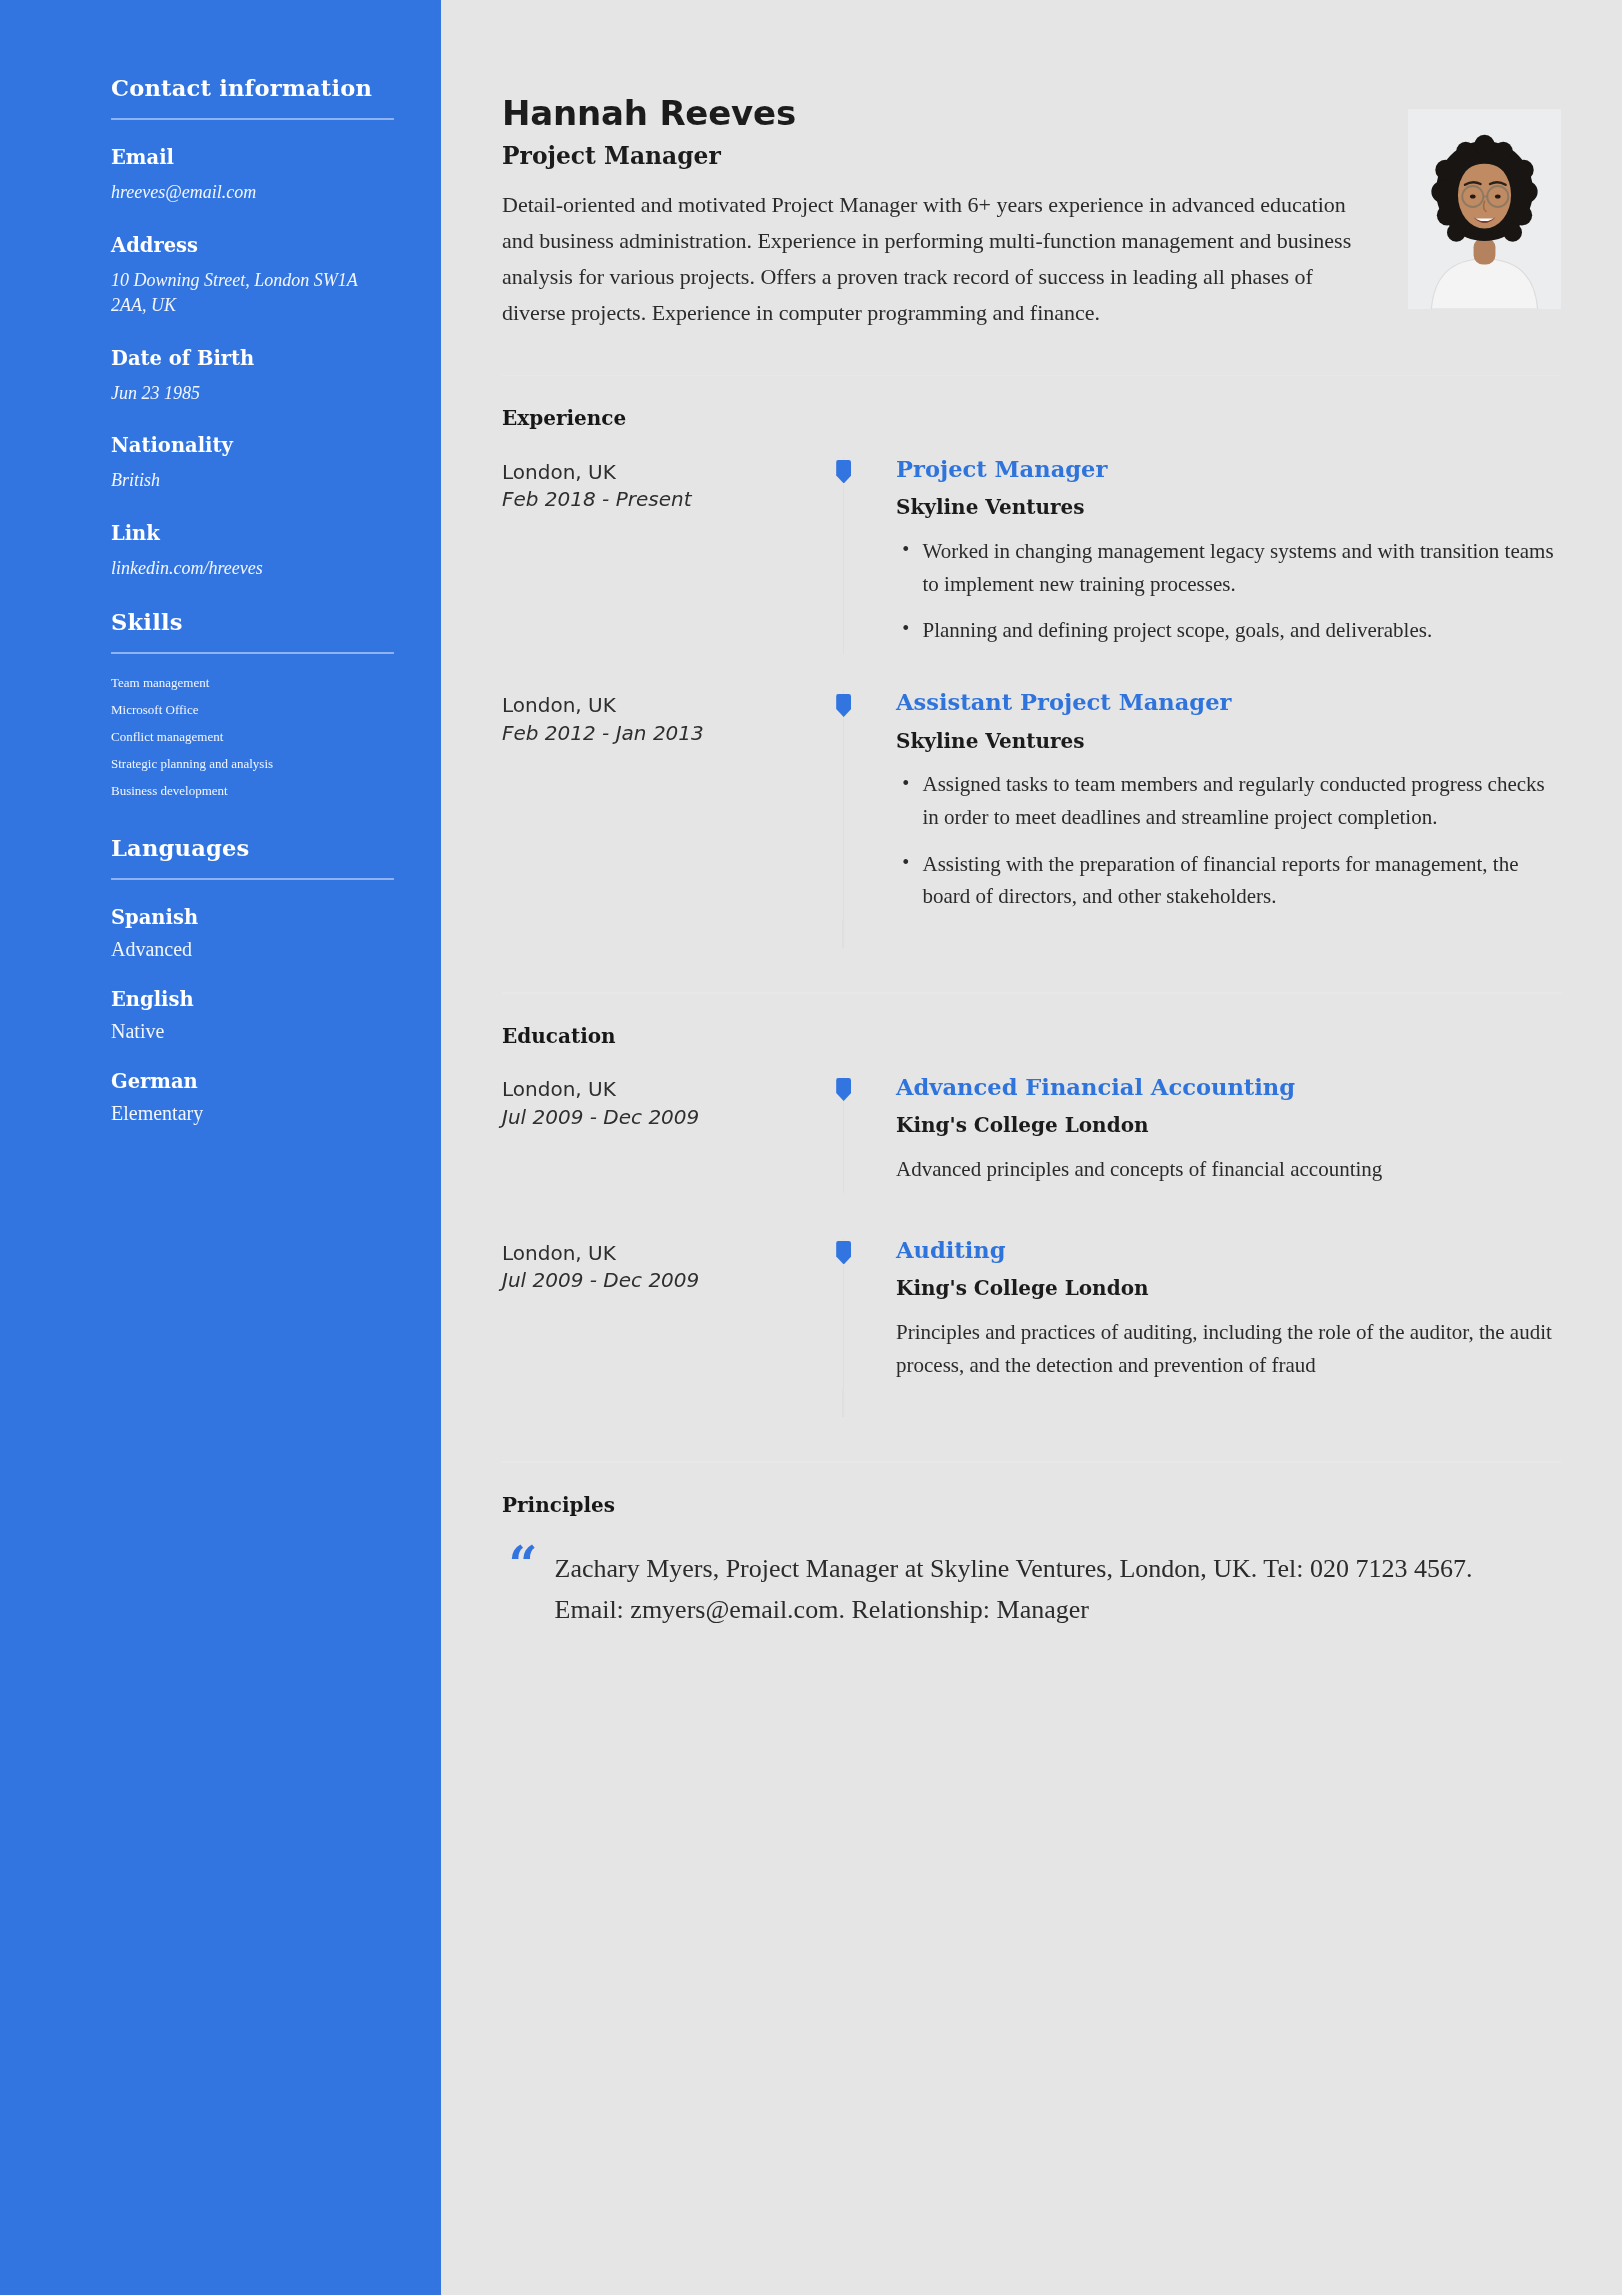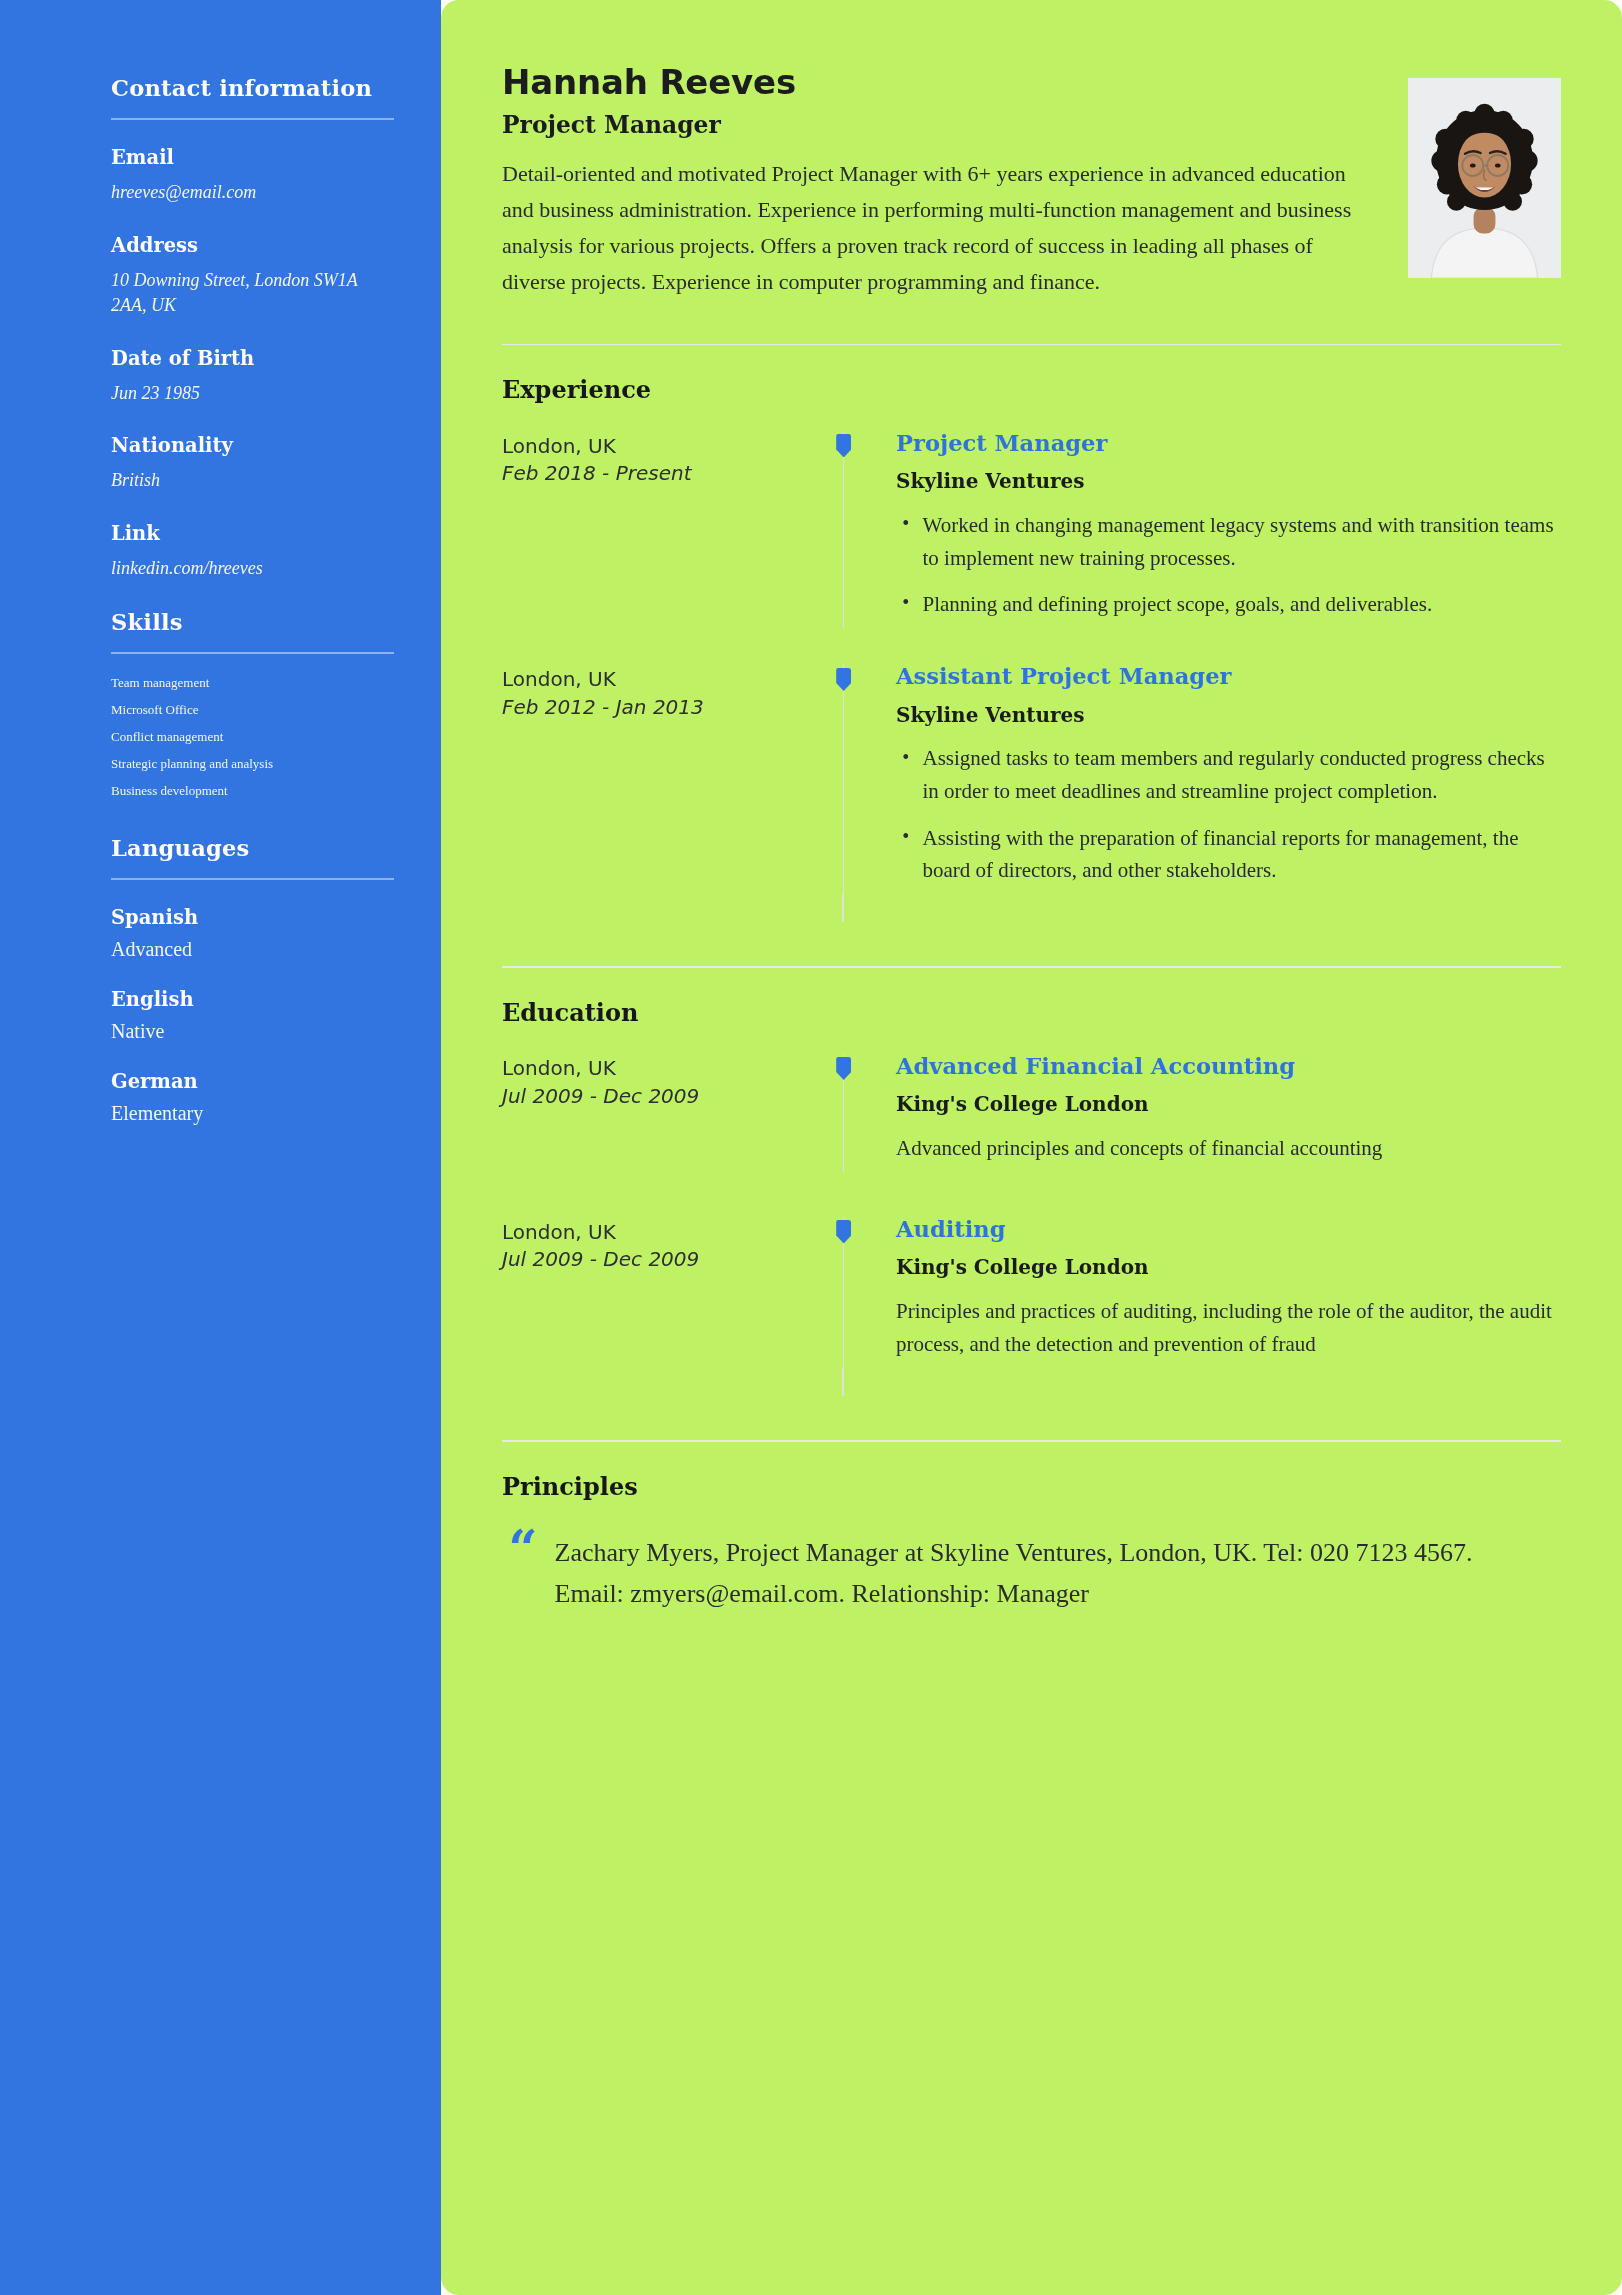--- a/index.html
+++ b/index.html
@@ -87,24 +87,23 @@
   }
   .lang-level {
     font-family: "Liberation Serif", serif;
     font-size: 20px;
     color: #f2f6fd;
   }
 
   
   .main {
     flex: 1;
-    background: #bef264;
-    padding: 62px 61px 0 61px;
-    position: relative;
-    border-radius: 18px;
+    background: #e5e5e5;
+    padding: 93px 61px 0 61px;
+    position: relative;
   }
 
   .header-row {
     display: flex;
     justify-content: space-between;
     align-items: flex-start;
     gap: 31px;
   }
   .header-left { flex: 1; max-width: 874px; }
 
@@ -144,21 +143,21 @@
   .sec-divider {
     height: 1.6px;
     background: #e8e8e6;
     margin: 44px 0 0 0;
     width: 100%;
   }
 
   .section-title {
     font-family: "DejaVu Serif", "Liberation Serif", serif;
     font-weight: 700;
-    font-size: 24px;
+    font-size: 20px;
     color: #171717;
     margin: 30px 0 26.5px 0;
   }
 
   .entry {
     display: flex;
     align-items: flex-start;
     position: relative;
   }
   .entry-meta {

